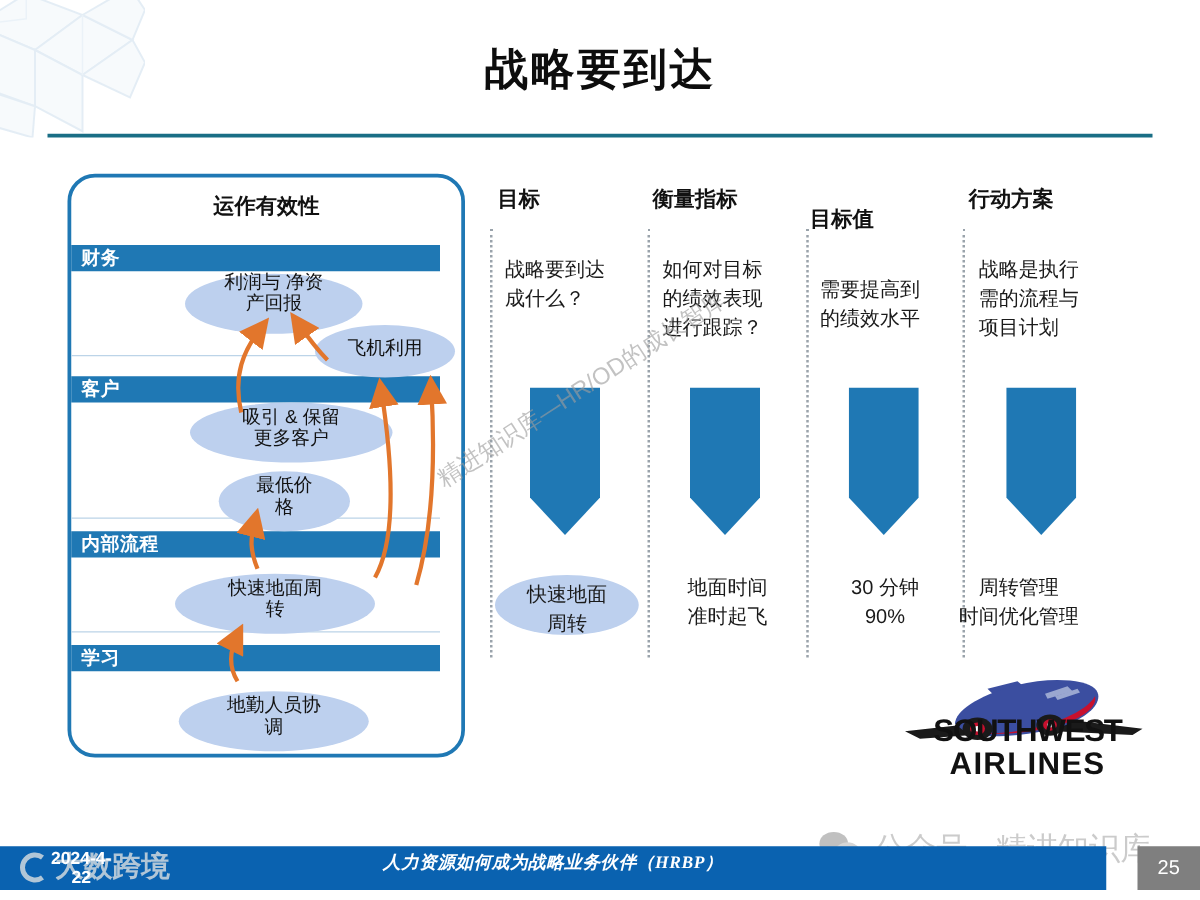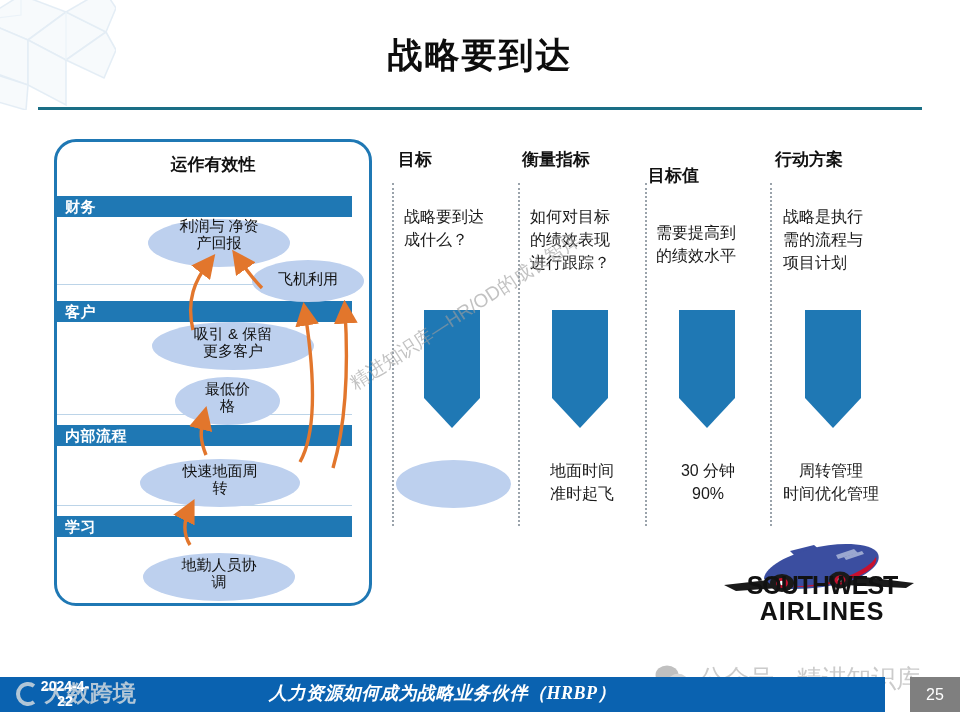--- a/index.html
+++ b/index.html
@@ -92,21 +92,21 @@
   }
 
   
   .footer-bar{position:absolute;left:0;top:677px;width:885px;height:35px;background:#0a62b0;}
   .footer-date{
     position:absolute;left:20px;top:679px;width:90px;text-align:center;
     color:#ffffff;font-size:14px;font-weight:700;line-height:15px;
   }
   .footer-center{
     position:absolute;left:0;top:681px;width:885px;text-align:center;
-    color:#ffffff;font-size:18px;font-style:italic;font-weight:700;
+    color:#ffffff;font-size:14px;font-style:italic;font-weight:700;
     font-family:"Liberation Serif","DejaVu Serif",serif;letter-spacing:.5px;
   }
   .page-no{
     position:absolute;left:910px;top:677px;width:50px;height:35px;background:#7f7f7f;
     color:#fff;font-size:16px;display:flex;align-items:center;justify-content:center;
   }
 </style>
 </head>
 <body>
 
@@ -197,20 +197,24 @@
 
   <div class="col-head" style="left:398px;width:118px;">目标</div>
   <div class="col-body" style="left:404px;width:112px;">
       <div>战略要到达</div>
       <div>成什么？</div>
     </div>
   <svg class="chev" style="left:424px;" width="56" height="118" viewBox="0 0 56 118">
     <polygon points="0,0 56,0 56,88 28,118 0,88" fill="#1f78b4"></polygon>
   </svg>
   <div class="ell-blue" style="left:396px;top:460px;width:115px;height:48px;"></div>
+  <div class="col-foot" style="left:396px;width:115px;top:465px;">
+      <div>快速地面</div>
+      <div>周转</div>
+    </div>
 
   <div class="col-head" style="left:522px;width:120px;">衡量指标</div>
   <div class="col-body" style="left:530px;width:112px;">
       <div>如何对目标</div>
       <div>的绩效表现</div>
       <div>进行跟踪？</div>
     </div>
   <svg class="chev" style="left:552px;" width="56" height="118" viewBox="0 0 56 118">
     <polygon points="0,0 56,0 56,88 28,118 0,88" fill="#1f78b4"></polygon>
   </svg>
@@ -234,21 +238,21 @@
 
   <div class="col-head" style="left:775px;width:140px;">行动方案</div>
   <div class="col-body" style="left:783px;width:126px;">
       <div>战略是执行</div>
       <div>需的流程与</div>
       <div>项目计划</div>
     </div>
   <svg class="chev" style="left:805px;" width="56" height="118" viewBox="0 0 56 118">
     <polygon points="0,0 56,0 56,88 28,118 0,88" fill="#1f78b4"></polygon>
   </svg>
-  <div class="col-foot" style="left:756px;width:150px;">
+  <div class="col-foot" style="left:740px;width:150px;">
       <div>周转管理</div>
       <div>时间优化管理</div>
     </div>
 
   <svg class="swa" viewBox="0 0 208 70">
     <g>
       <path d="M6,44 L78,36 L96,31 L104,38 L88,45 L18,50 Z" fill="#1a1a1a"></path>
       <path d="M196,42 L130,34 L116,30 L110,37 L126,44 L188,47 Z" fill="#1a1a1a"></path>
       <path d="M60,24 L98,10 L118,22 L82,36 Z" fill="#c8102e"></path>
       <path d="M72,10 L96,4 L108,14 L84,22 Z" fill="#3b4ea0"></path>

